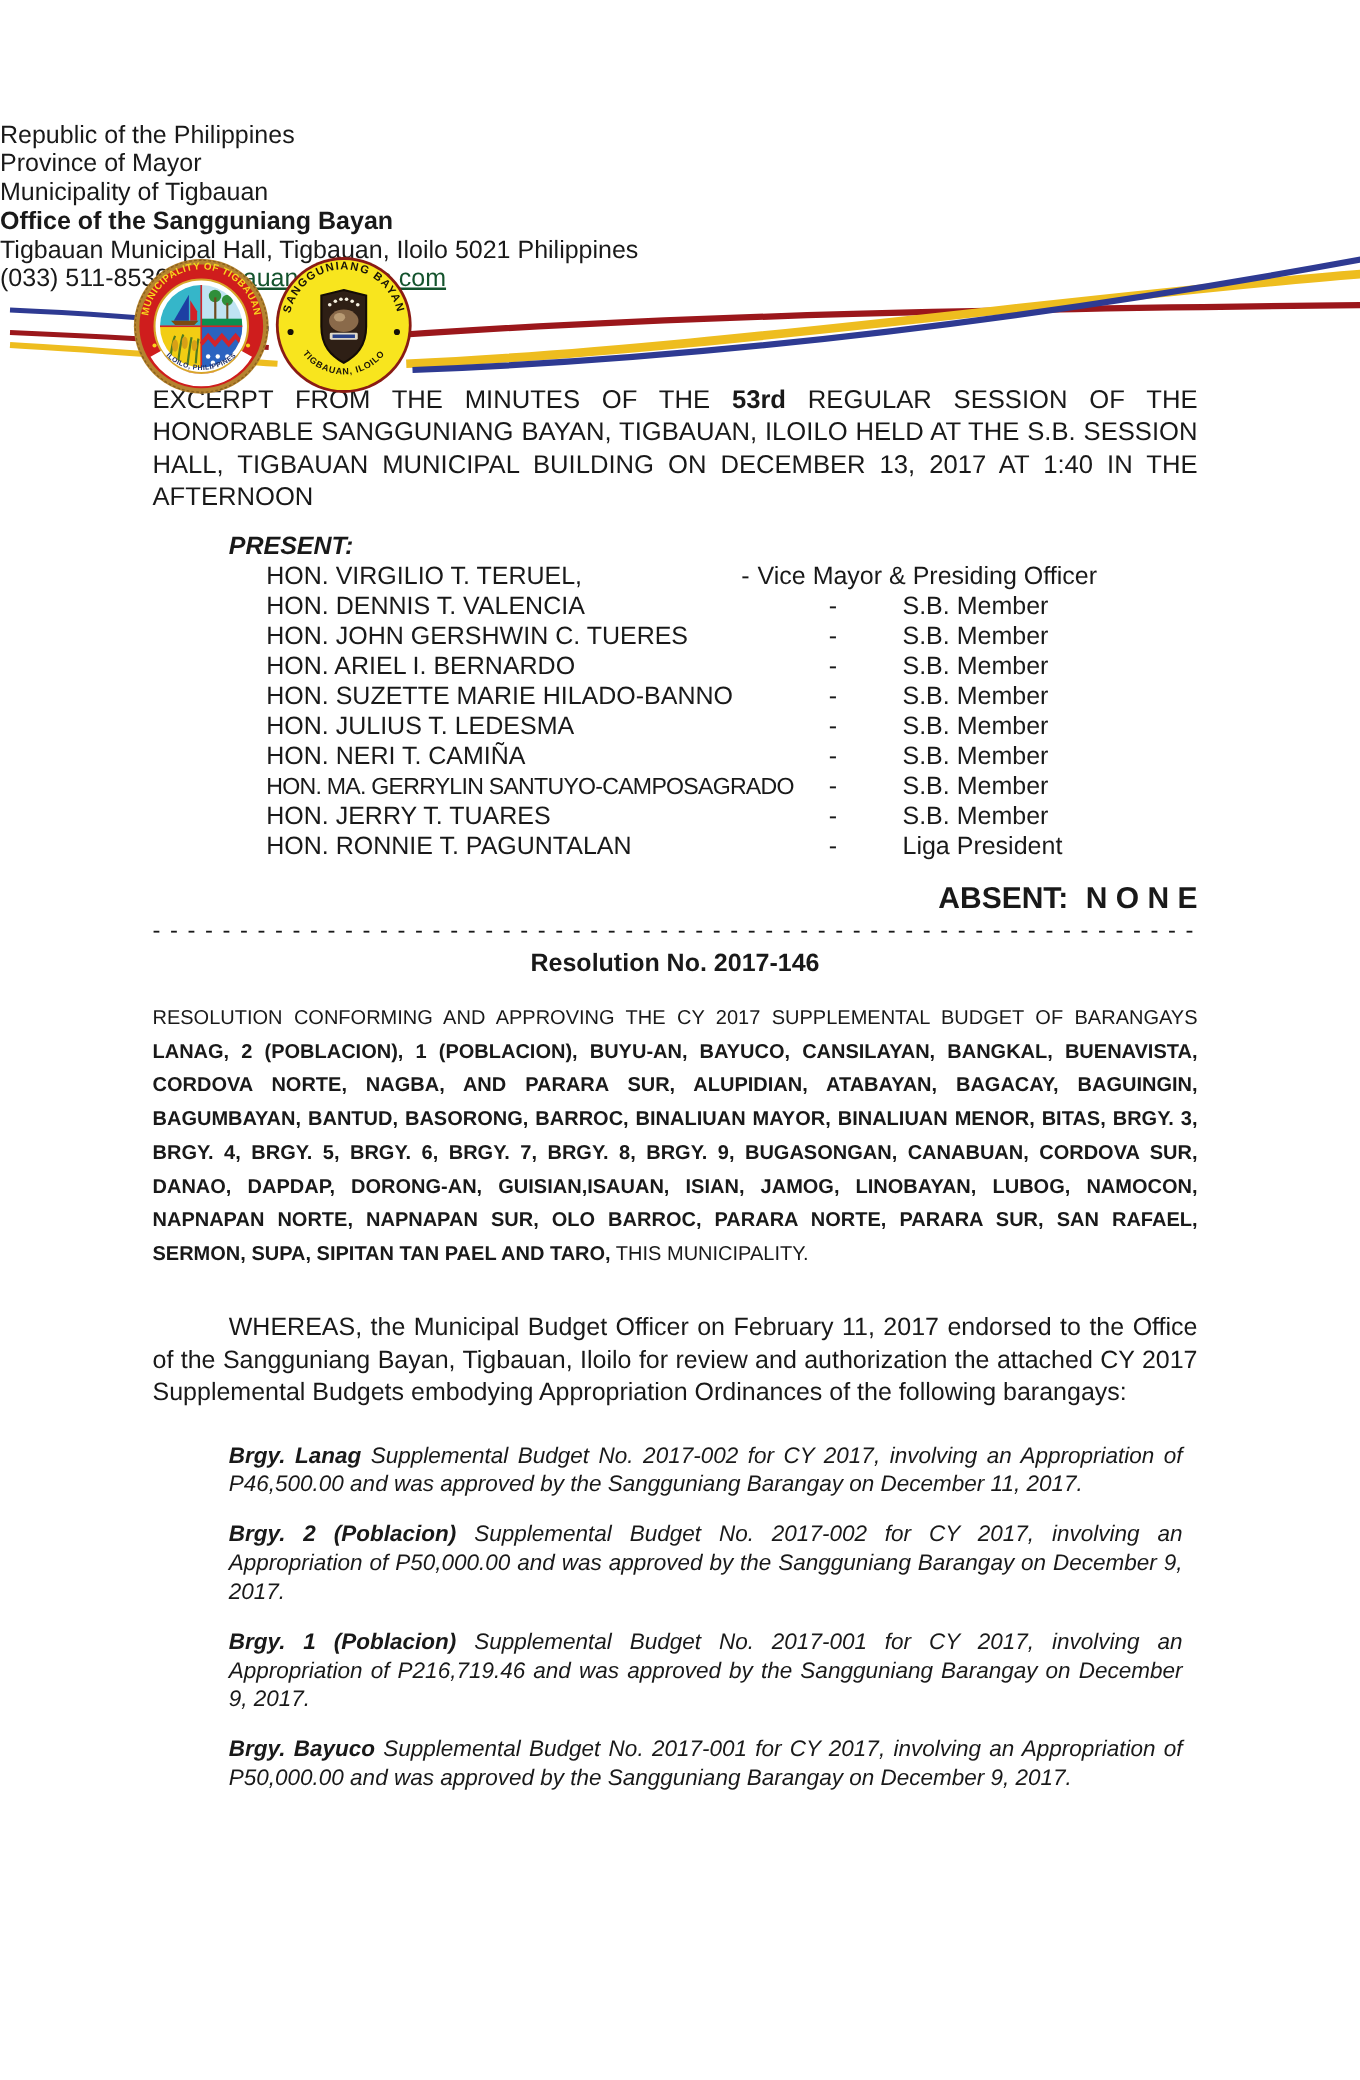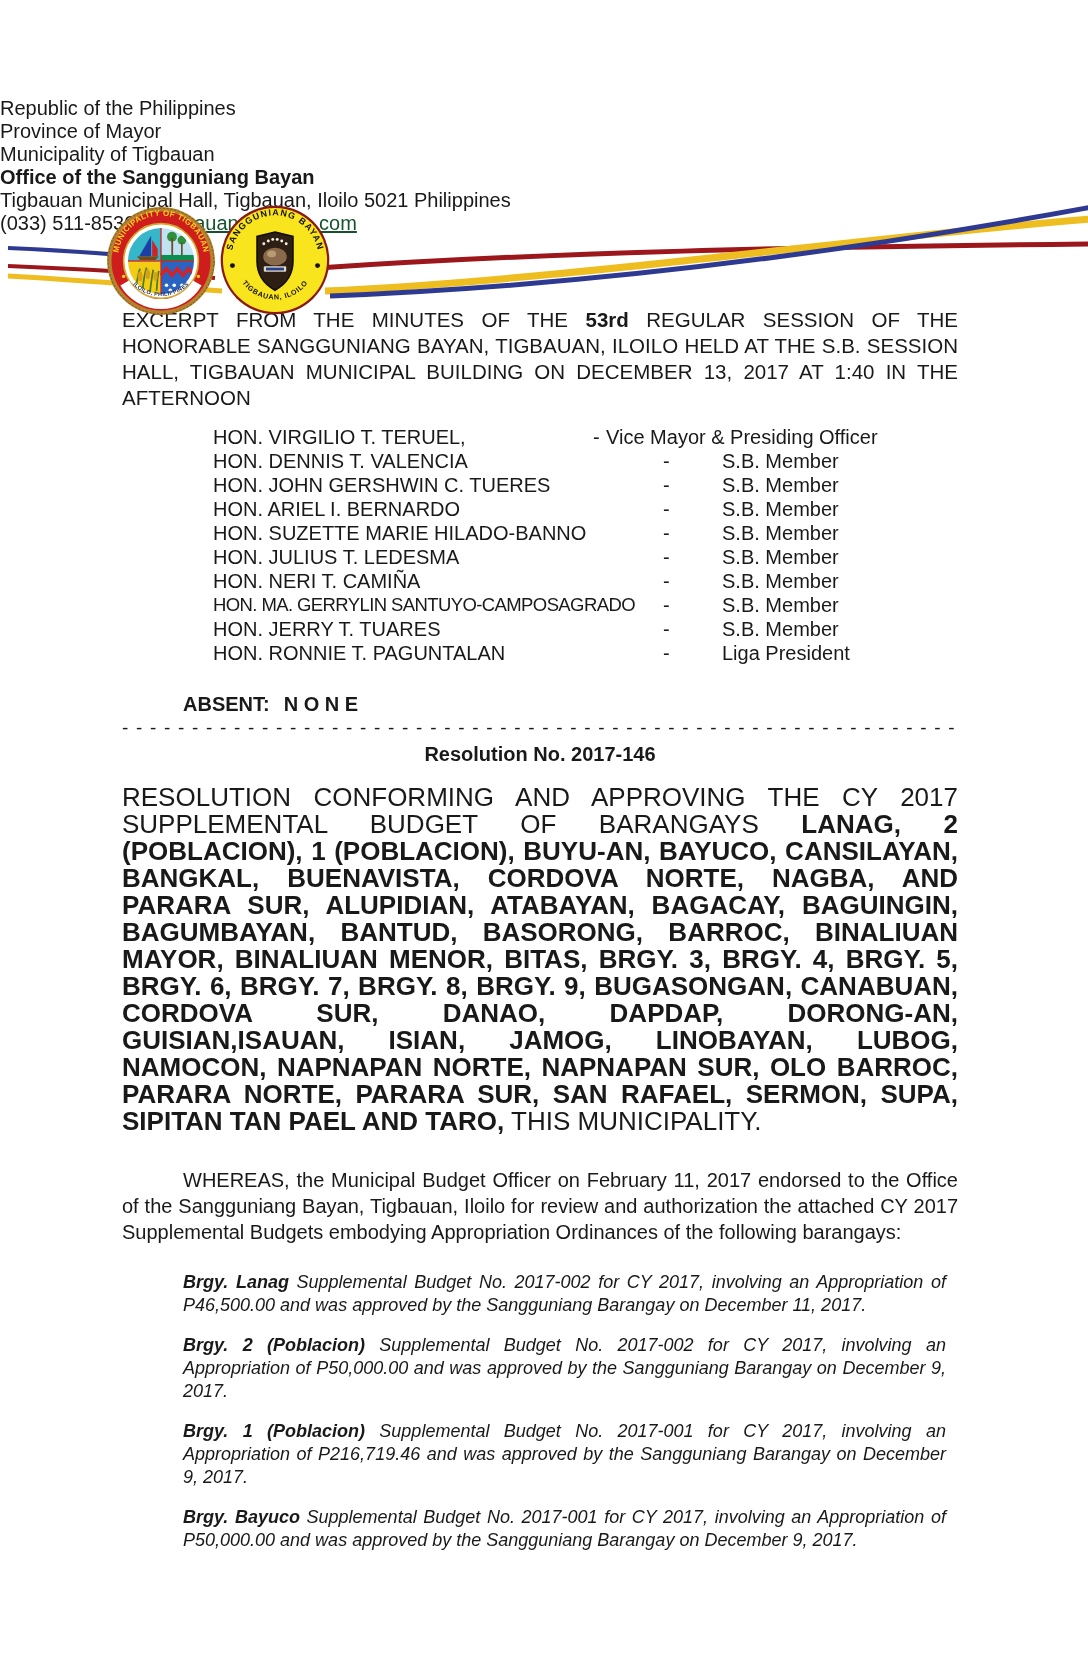--- a/index.html
+++ b/index.html
@@ -36,31 +36,31 @@
   .excerpt b{font-weight:bold;}
   .present{margin-top:14px;font-size:20px;line-height:24px;}
   .present-label{padding-left:61px;font-weight:bold;font-style:italic;}
   .prow{display:flex;padding-left:91px;}
   .pname{flex:0 0 450px;white-space:nowrap;}
   .pdash{flex:0 0 59px;}
   .ptitle{white-space:nowrap;}
   .prow.first .pname{flex-basis:380px;}
   .prow.first .pdash{flex-basis:13px;}
   .prow.tight .pname{font-size:18.5px;letter-spacing:-0.6px;}
-  .absent{margin-top:28px;padding-left:61px;font-size:20px;font-weight:bold;}
+  .absent{margin-top:16px;padding-left:61px;font-size:24px;font-weight:bold;text-align:right;}
   .absent .absent-value{margin-left:14px;}
   .dashline{
     margin-top:4px;
     font-size:19px;line-height:16px;letter-spacing:1.2px;
     white-space:nowrap;overflow:hidden;
   }
   .res-no{margin-top:6px;text-align:center;font-weight:bold;font-size:20px;line-height:24px;}
   .res-body{
     margin:18px 0 0 0;
-    font-size:26px;line-height:27px;
+    font-size:16px;line-height:27px;
     text-align:justify;
   }
   .res-body b{font-weight:bold;}
   .whereas{
     margin:32px 0 0 0;
     font-size:20px;line-height:26px;
     text-indent:61px;
     text-align:justify;
   }
   .entries{margin-top:26px;padding-left:61px;}
@@ -178,20 +178,21 @@
     </div>
   </header>
 
   <main class="content">
 
     <p class="excerpt">
       <span>EXCERPT FROM THE MINUTES OF THE </span><b>53rd</b><span> REGULAR SESSION OF THE HONORABLE SANGGUNIANG  BAYAN, TIGBAUAN, ILOILO HELD AT THE S.B. SESSION HALL, TIGBAUAN MUNICIPAL BUILDING ON DECEMBER 13, 2017 AT 1:40 IN THE AFTERNOON</span>
     </p>
 
     <div class="present">
+      <div class="present-label">PRESENT:</div>
       <div class="prow first">
         <span class="pname">HON. VIRGILIO T. TERUEL,</span>
         <span class="pdash">-</span>
         <span class="ptitle">Vice Mayor &amp; Presiding Officer</span>
       </div>
       <div class="prow">
         <span class="pname">HON. DENNIS T. VALENCIA</span>
         <span class="pdash">-</span>
         <span class="ptitle">S.B. Member</span>
       </div>

